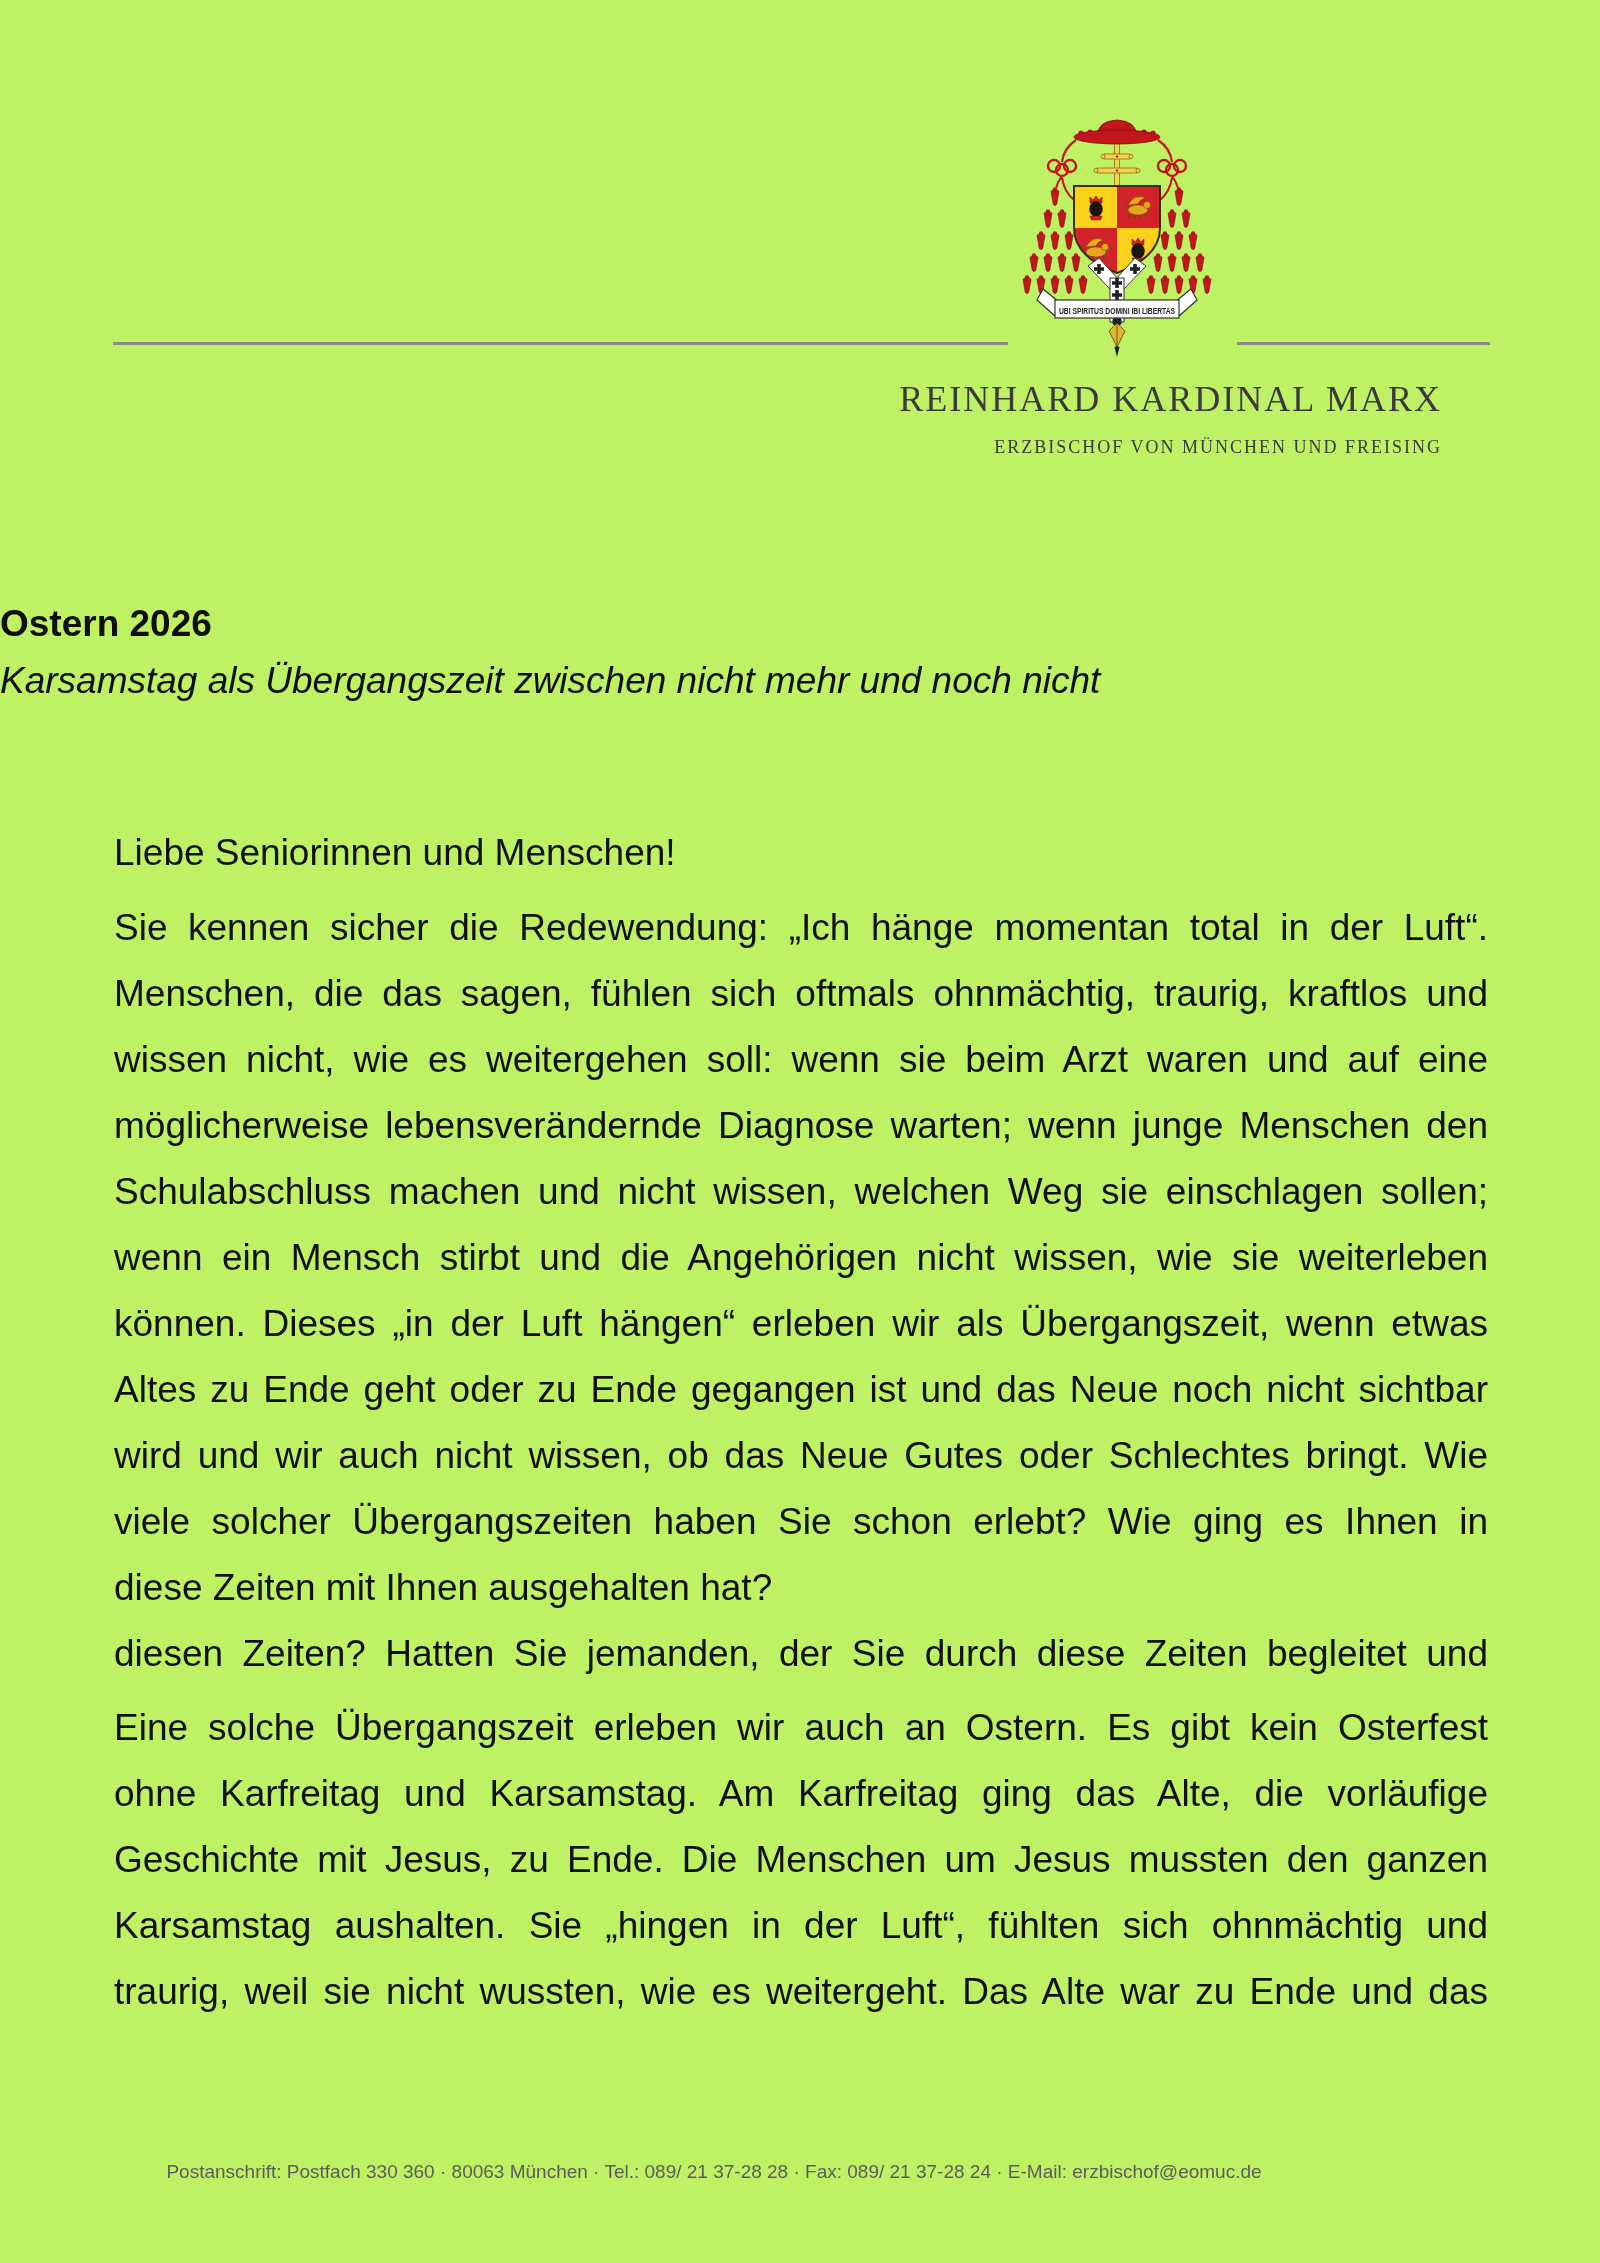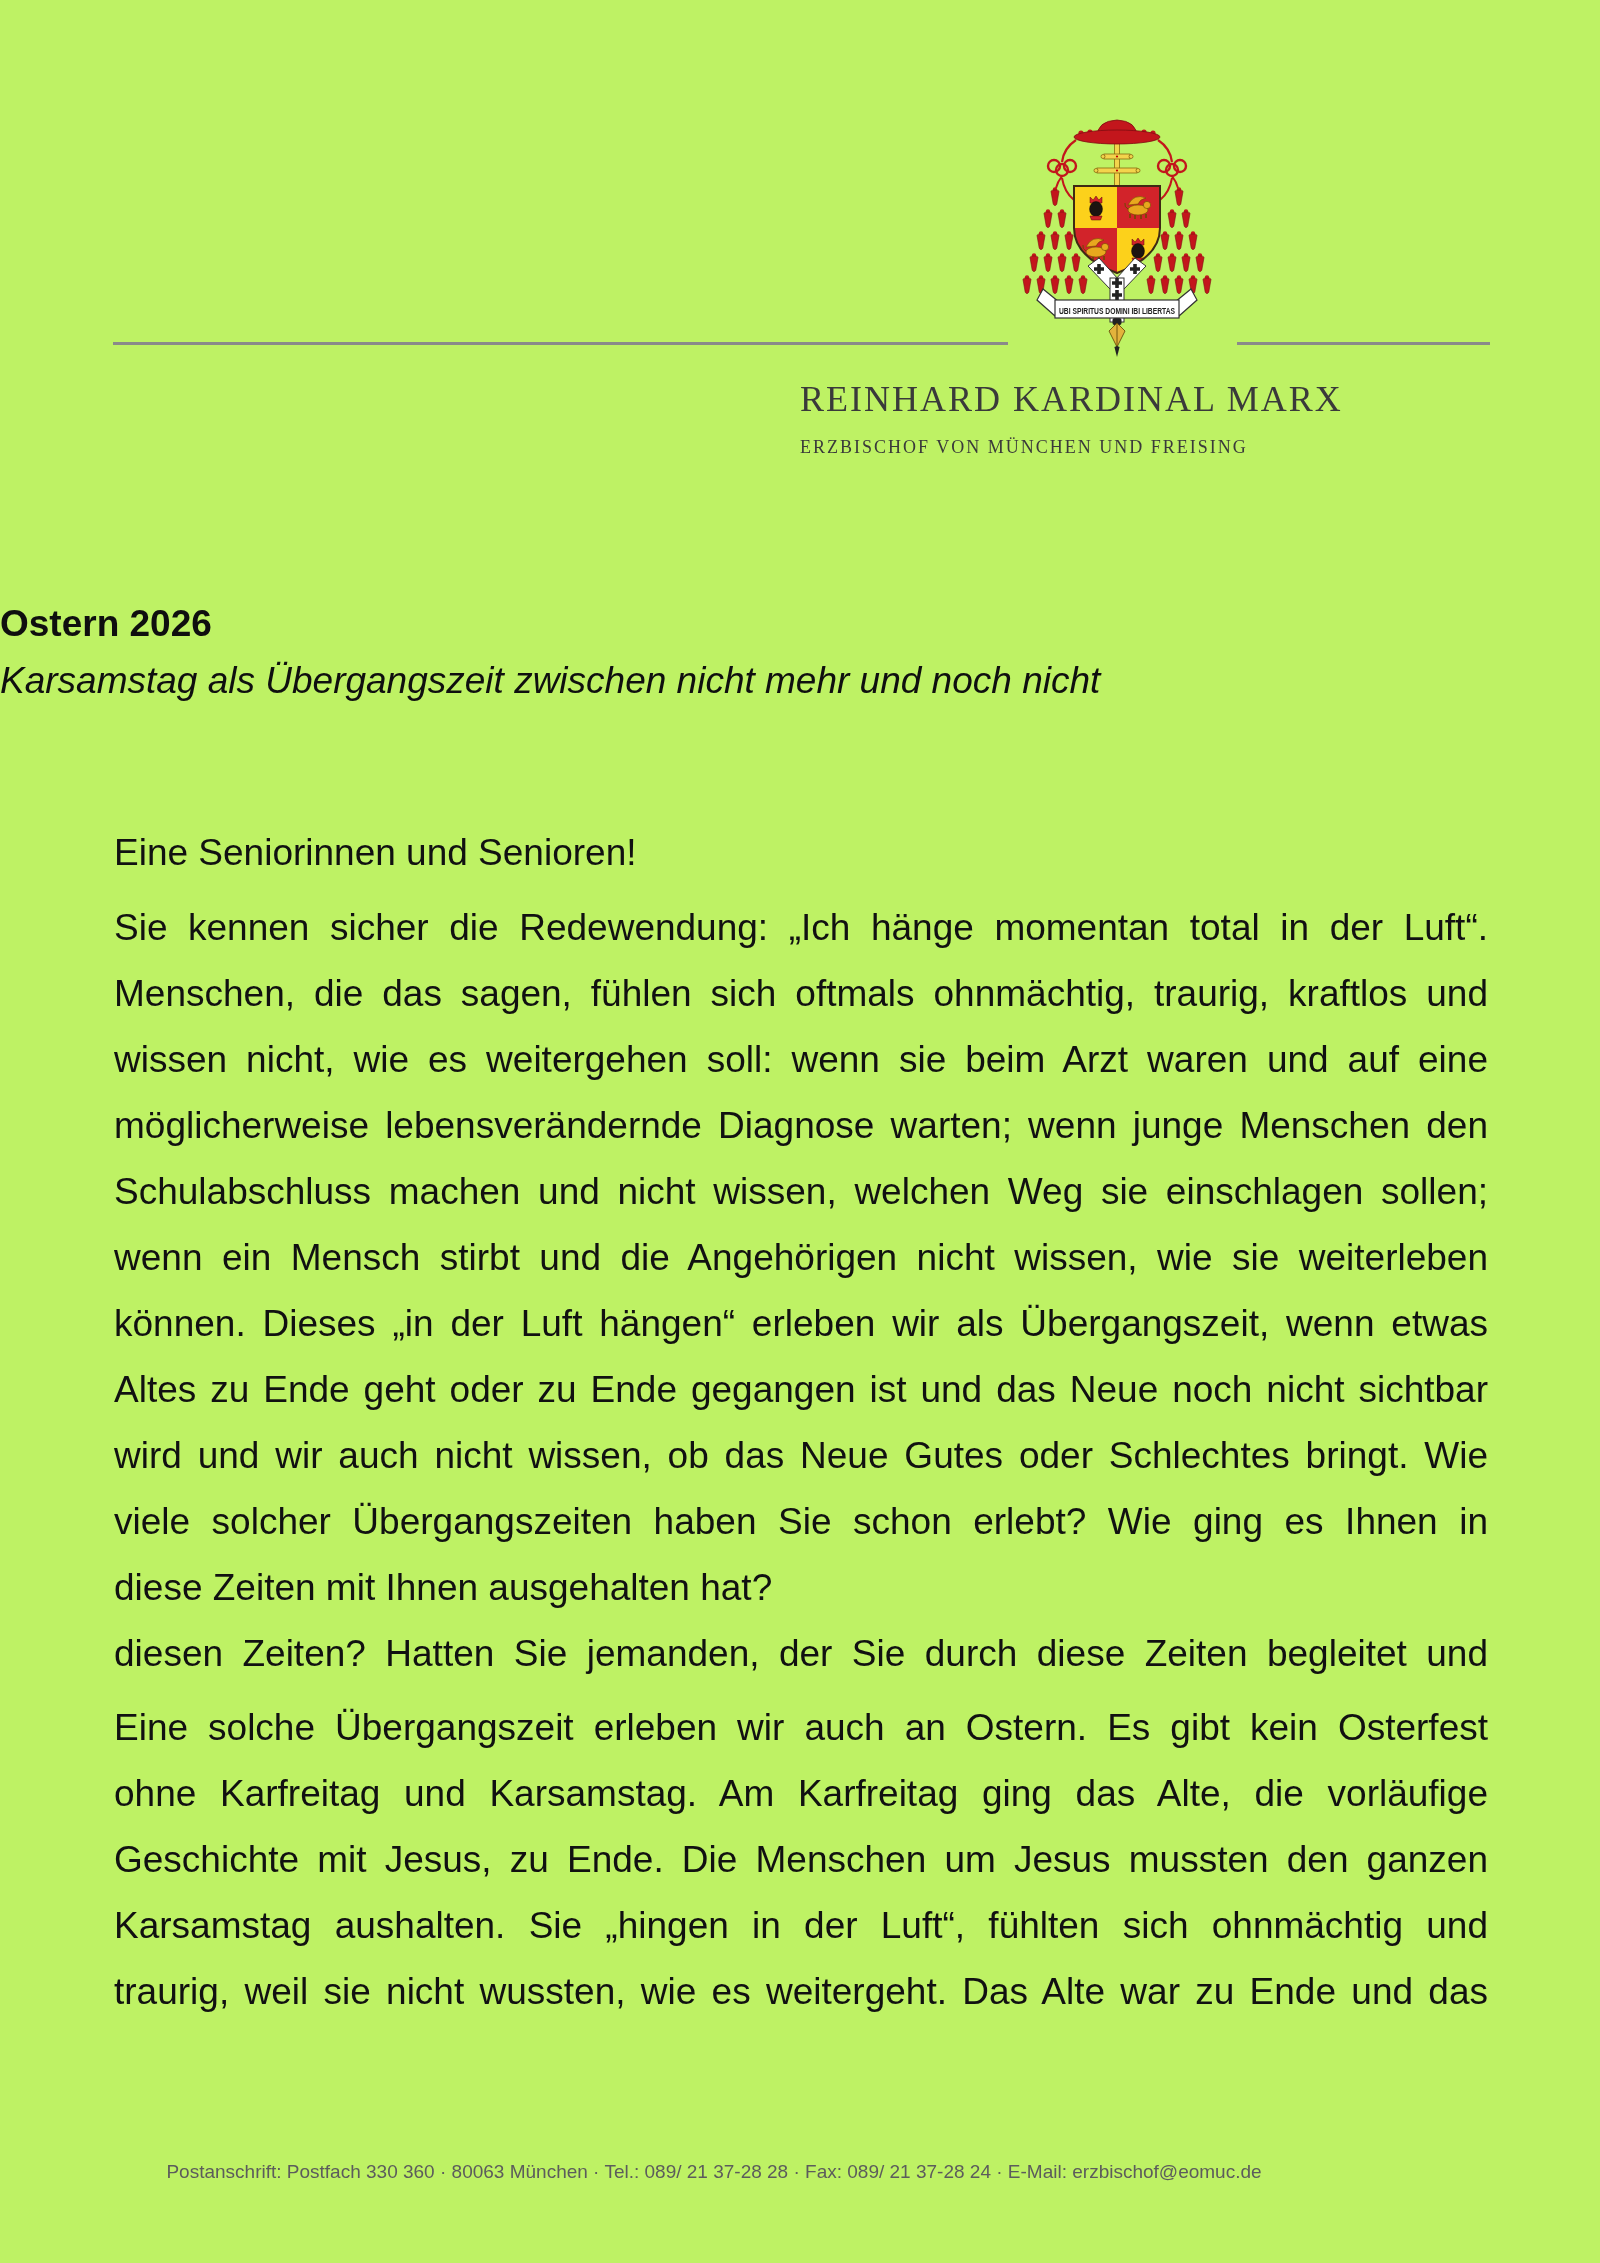--- a/index.html
+++ b/index.html
@@ -8,21 +8,21 @@
     position:relative; width:1600px; height:2263px; background:#bef264;
     font-family:"Liberation Sans", sans-serif; overflow:hidden;
   }
   
   .rule { position:absolute; top:342px; height:3px; background:#8a8a8a; }
   .rule-left  { left:113px;  width:895px; }
   .rule-right { left:1237px; width:253px; }
   
   .crest { position:absolute; left:1019px; top:110px; width:196px; height:250px; }
   
-  .hdr { position:absolute; left:800px; width:600px; text-align:left;
+  .hdr { position:absolute; left:842px; width:600px; text-align:right;
          font-family:"Liberation Serif", serif; color:#3a3a3a; }
   .hdr-name { top:378px; font-size:36px; letter-spacing:2px; }
   .hdr-role { top:437px; font-size:18px; letter-spacing:2px; }
   
   .doc-title, .doc-subtitle { position:absolute; left:0; width:1600px; text-align:left; color:#0f0f0f; }
   .doc-title { top:603px; font-size:37px; font-weight:bold; }
   .doc-subtitle { top:660px; font-size:37px; font-style:italic; }
   
   .body { position:absolute; left:114px; top:820px; width:1374px;
           font-size:37px; color:#111; }
@@ -167,21 +167,21 @@
   <div class="rule rule-left"></div>
   <div class="rule rule-right"></div>
 
   <div class="hdr hdr-name">REINHARD KARDINAL MARX</div>
   <div class="hdr hdr-role">ERZBISCHOF VON MÜNCHEN UND FREISING</div>
 
   <div class="doc-title">Ostern 2026</div>
   <div class="doc-subtitle">Karsamstag als Übergangszeit zwischen nicht mehr und noch nicht</div>
 
   <div class="body">
-    <div class="salutation">Eine Seniorinnen und Senioren!</div>
+    <div class="salutation">Liebe Seniorinnen und Menschen!</div>
     <div>
         <div class="paragraph">
           <div class="line j">Sie kennen sicher die Redewendung: „Ich hänge momentan total in der Luft“.</div>
           <div class="line j">Menschen, die das sagen, fühlen sich oftmals ohnmächtig, traurig, kraftlos und</div>
           <div class="line j">wissen nicht, wie es weitergehen soll: wenn sie beim Arzt waren und auf eine</div>
           <div class="line j">möglicherweise lebensverändernde Diagnose warten; wenn junge Menschen den</div>
           <div class="line j">Schulabschluss machen und nicht wissen, welchen Weg sie einschlagen sollen;</div>
           <div class="line j">wenn ein Mensch stirbt und die Angehörigen nicht wissen, wie sie weiterleben</div>
           <div class="line j">können. Dieses „in der Luft hängen“ erleben wir als Übergangszeit, wenn etwas</div>
           <div class="line j">Altes zu Ende geht oder zu Ende gegangen ist und das Neue noch nicht sichtbar</div>

